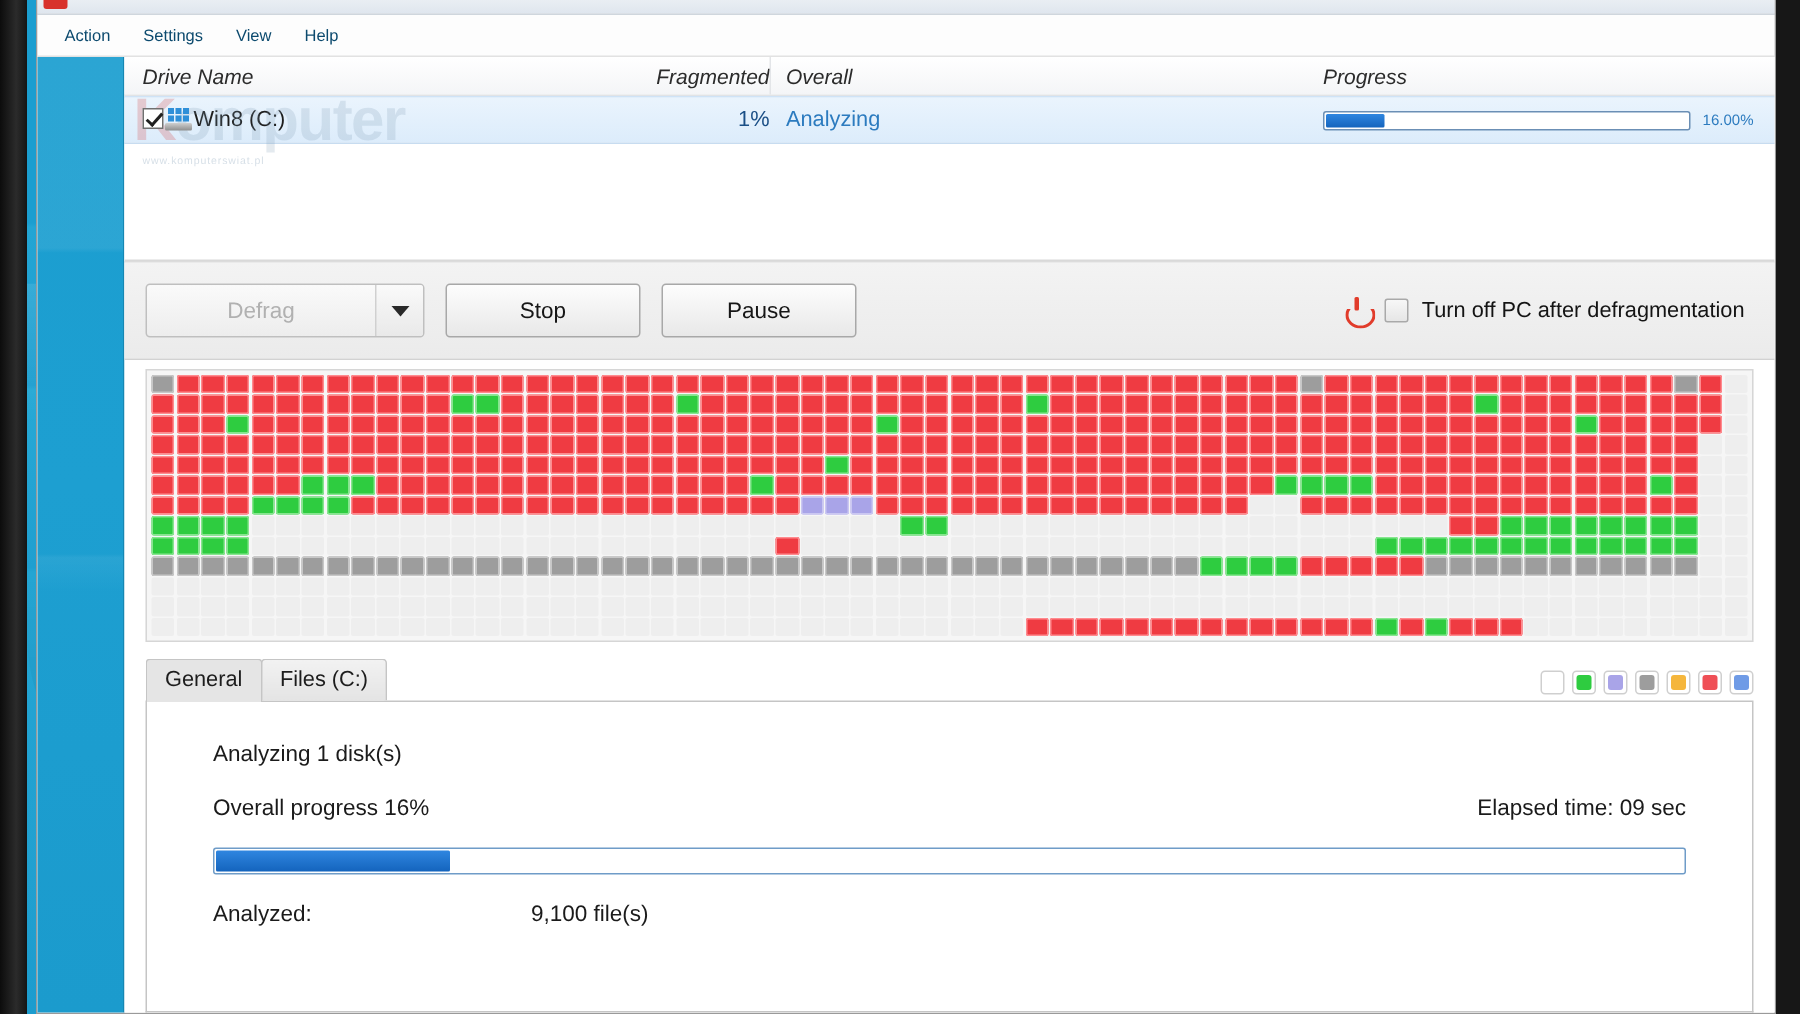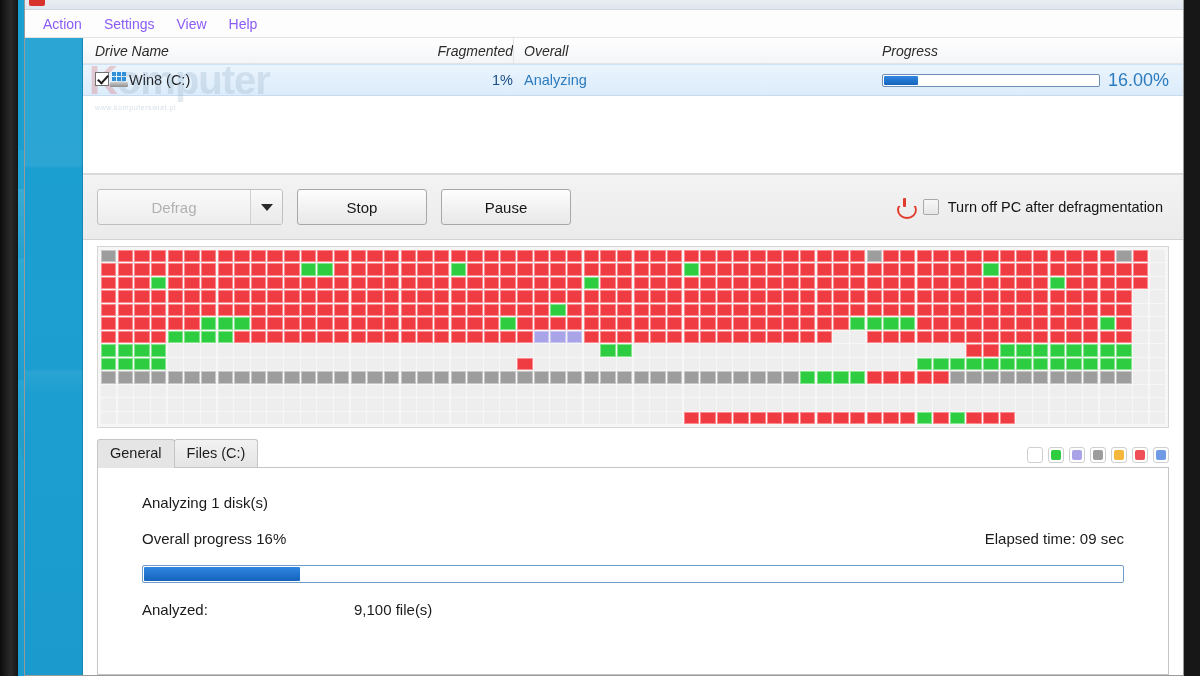--- a/index.html
+++ b/index.html
@@ -61,21 +61,21 @@
   }
 
   
   #menu-bar {
     height: 28px; background: #fdfdfd;
     border-bottom: 1px solid #e2e2e2;
     display: flex; align-items: center; padding-left: 8px; gap: 2px;
     flex: 0 0 auto;
   }
   .menu-item {
-    font-size: 14px; color: #8b5cf6; padding: 4px 10px; cursor: default;
+    font-size: 11px; color: #0c4a6e; padding: 4px 10px; cursor: default;
     white-space: nowrap;
   }
 
   
   #window-body { flex: 1; display: flex; min-height: 0; background:#fff; }
   #left-gutter {
     width: 58px; flex: 0 0 58px;
     background: linear-gradient(#1b9ed0,#1d9fd1 45%,#1b9bcd);
     border-right: 1px solid #1687b3;
     position: relative;
@@ -141,21 +141,21 @@
 
   #progress-cell { display:flex; align-items:center; gap:8px; padding-right:14px; }
   .drive-progress-track{
     flex:1; height:13px; background:#fff; border:1px solid #6b8fb5;
     border-radius:2px; padding:1px; position:relative; overflow:hidden;
   }
   .drive-progress-fill{
     height:100%; background:linear-gradient(#2f86e0,#1464bd);
     border-radius:1px;
   }
-  .drive-progress-pct{ font-size:18px; color:#2c7bbf; white-space:nowrap;text-align:center; }
+  .drive-progress-pct{ font-size:10px; color:#2c7bbf; white-space:nowrap;text-align:center; }
 
   #list-blank { height: 78px; background:#fff; border-bottom:1px solid #d9d9d9; }
 
   
   #toolbar{
     height: 66px; flex: 0 0 66px;
     background: linear-gradient(#f3f3f3,#ebebeb);
     border-top: 1px solid #dcdcdc; border-bottom: 1px solid #d2d2d2;
     display:flex; align-items:center; padding: 9px 14px; gap: 14px;
   }

